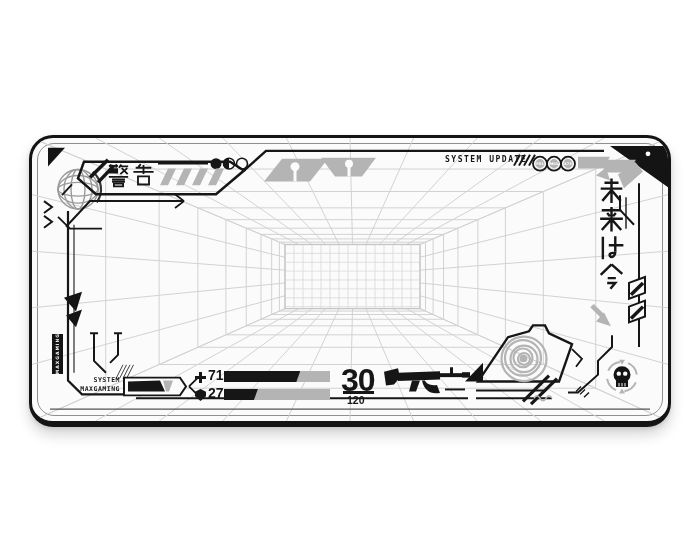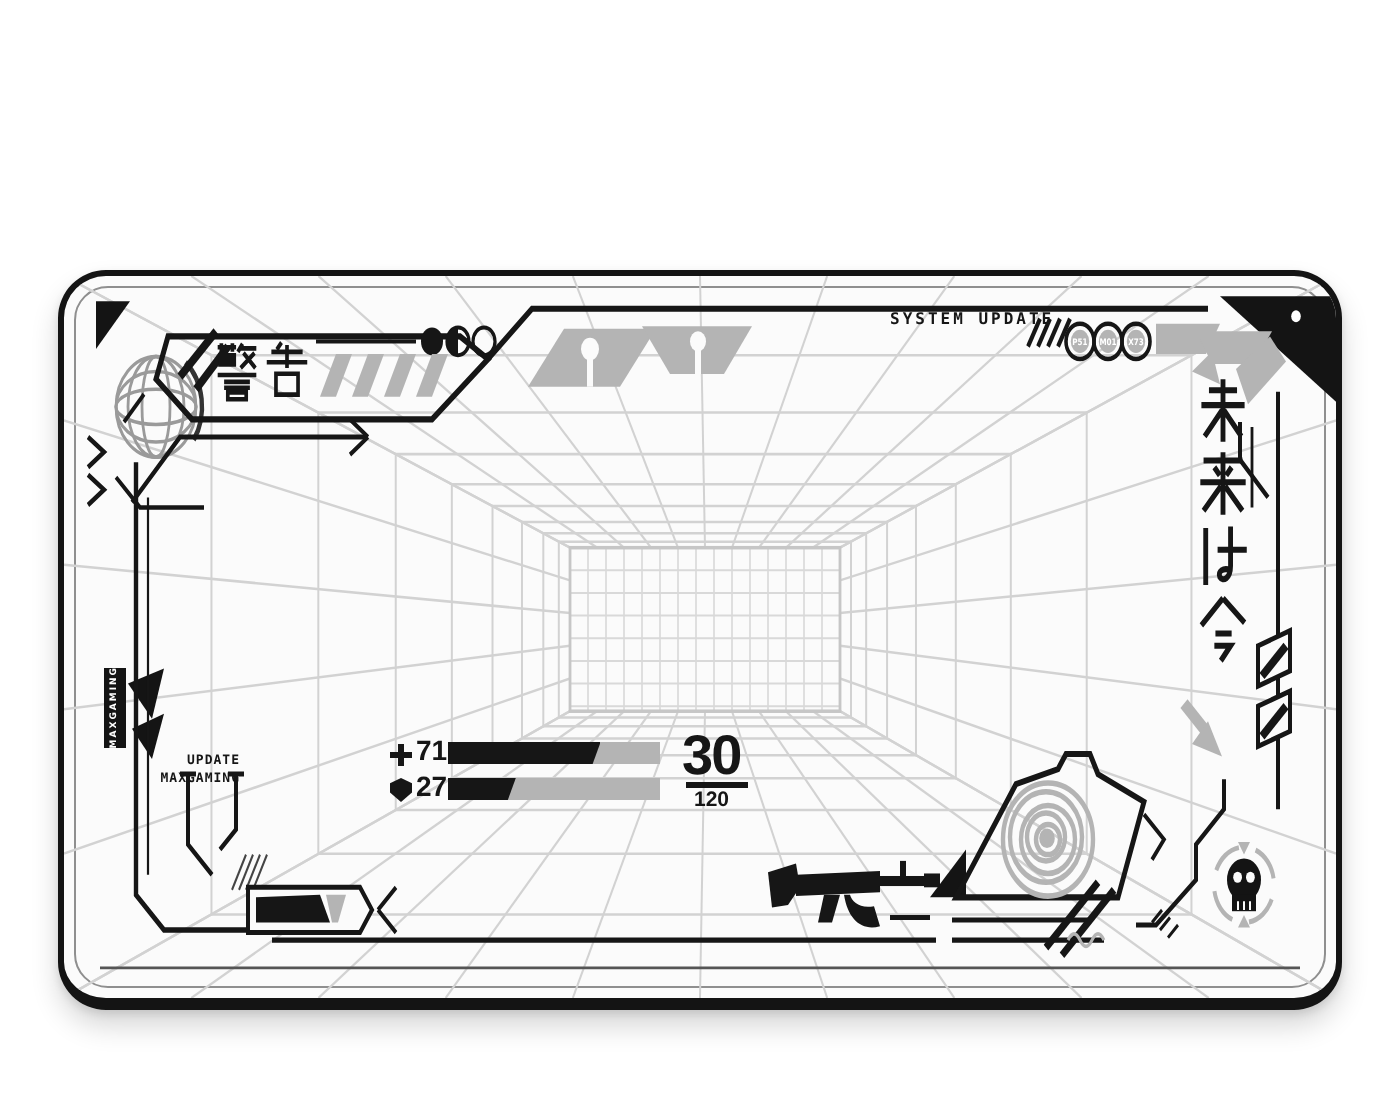--- a/index.html
+++ b/index.html
@@ -1,17 +1,17 @@
 <!DOCTYPE html>
 <html><head>
 <meta charset="utf-8">
 <style>
   html,body{margin:0;padding:0;background:#ffffff;}
   body{width:700px;height:560px;position:relative;font-family:"DejaVu Sans",sans-serif;overflow:hidden;}
-  .pad{position:absolute;left:29px;top:135px;width:642px;height:370px;box-sizing:border-box;
+  .pad{position:absolute;left:29px;top:135px;width:642px;height:292px;box-sizing:border-box;
        border:3px solid #141414;border-bottom-width:6px;border-radius:24px;background:#fbfbfb;
        box-shadow:0 8px 14px rgba(0,0,0,.16),0 2px 4px rgba(0,0,0,.10);overflow:hidden;}
   .pad-inner{position:absolute;inset:0;}
   .pad-inner::before{content:"";position:absolute;inset:5px;border:1.5px solid #8f8f8f;border-radius:17px;pointer-events:none;}
   svg.layer{position:absolute;left:0;top:0;width:100%;height:100%;}
   .ovl{position:absolute;color:#161616;}
   .sys-label{left:413px;top:17px;font-family:"DejaVu Sans Mono",monospace;font-size:8px;font-weight:bold;letter-spacing:1.5px;}
   .err-text{left:44px;top:238px;width:44px;font-size:6.5px;font-weight:bold;letter-spacing:.5px;line-height:8.5px;text-align:right;font-family:"DejaVu Sans Mono",monospace;}
   .brand-tab{left:20px;top:196px;width:11px;height:40px;background:#141414;display:flex;align-items:center;justify-content:center;}
   .brand-tab span{writing-mode:vertical-rl;transform:rotate(180deg);font-size:4.5px;color:#fff;letter-spacing:1px;font-weight:bold;}
@@ -20,21 +20,21 @@
   .num-armor{left:176px;top:247px;}
   .icon-plus{left:163px;top:234px;width:11px;height:11px;}
   .icon-plus::before{content:"";position:absolute;left:4px;top:0;width:3px;height:11px;background:#161616;}
   .icon-plus::after{content:"";position:absolute;left:0;top:4px;width:11px;height:3px;background:#161616;}
   .icon-shield{left:163px;top:251px;width:11px;height:12px;background:#161616;
       clip-path:polygon(50% 0,100% 22%,100% 60%,50% 100%,0 60%,0 22%);}
   .bar{left:192px;width:106px;height:11px;background:#b4b4b4;overflow:hidden;}
   .bar-health{top:233px;}
   .bar-armor{top:251px;}
   .bar-fill{height:100%;background:#161616;clip-path:polygon(0 0,100% 0,calc(100% - 4px) 100%,0 100%);}
-  .ammo-mag{left:309px;top:224px;font-family:"Liberation Sans","DejaVu Sans",sans-serif;font-weight:800;font-size:28px;letter-spacing:-1px;}
+  .ammo-mag{left:309px;top:224px;font-family:"Liberation Sans","DejaVu Sans",sans-serif;font-weight:800;font-size:32px;letter-spacing:-1px;}
   .ammo-line{left:311px;top:253px;width:31px;height:2.5px;background:#161616;}
   .ammo-res{left:315px;top:256px;font-family:"Liberation Sans","DejaVu Sans",sans-serif;font-weight:bold;font-size:10.5px;}
 </style>
 </head>
 <body>
 
 <div class="pad">
   <div class="pad-inner">
 
     <svg class="layer" id="tunnel" viewBox="0 0 636 287" preserveAspectRatio="none">
@@ -309,21 +309,21 @@
         <rect x="584" y="246" width="12" height="6.5" fill="#141414"></rect>
         <circle cx="586.8" cy="239" r="2.2" fill="#fbfbfb"></circle>
         <circle cx="593.2" cy="239" r="2.2" fill="#fbfbfb"></circle>
         <path d="M587,248.5 V252 M590,248.5 V252 M593,248.5 V252" stroke="#fbfbfb" stroke-width="1"></path>
       </g>
     </svg>
 
     <div class="ovl sys-label">SYSTEM UPDATE</div>
 
     <div class="ovl err-text">
-      <div>UPDATE</div>
+      <div>SYSTEM</div>
       <div>MAXGAMING</div>
     </div>
 
     <div class="ovl brand-tab">
       <span>MAXGAMING</span>
     </div>
 
     <div class="ovl icon-plus"></div>
     <div class="ovl hud-num num-health">71</div>
     <div class="ovl bar bar-health">

